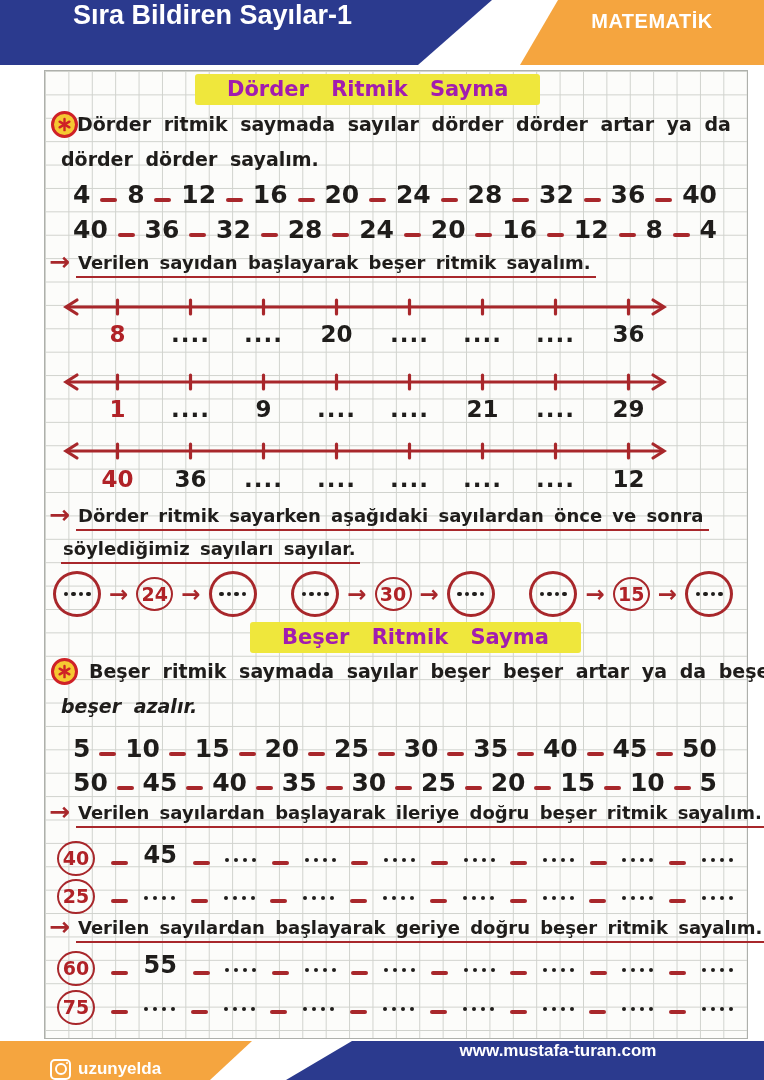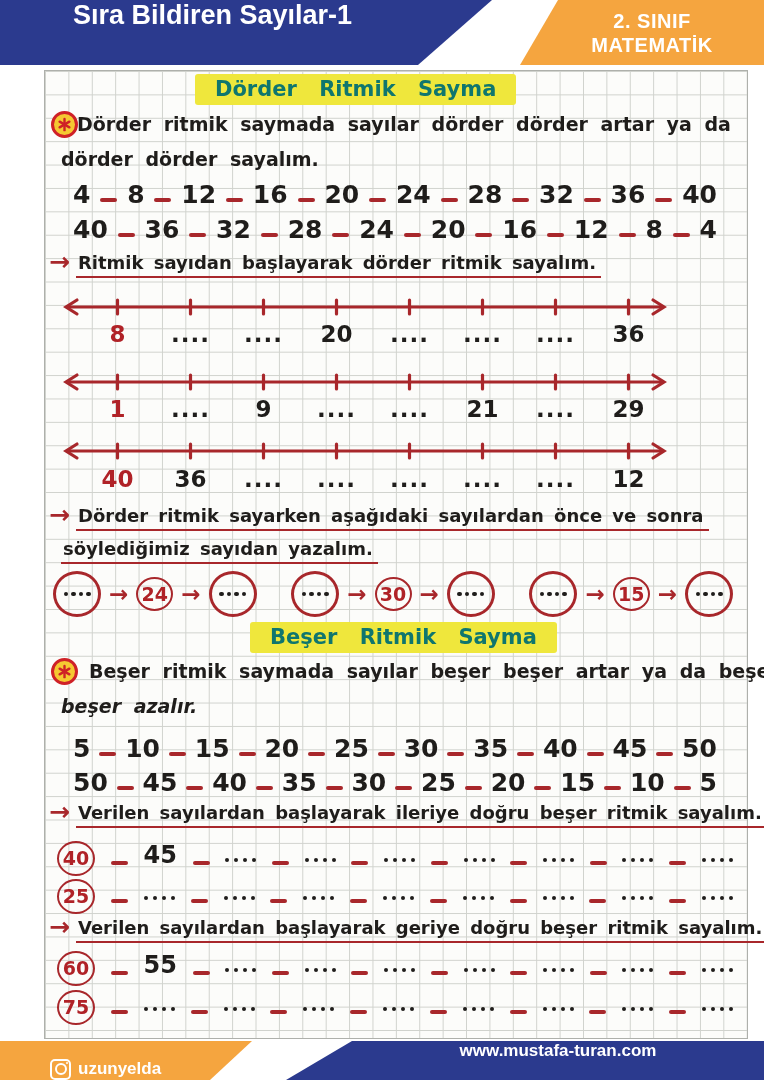--- a/index.html
+++ b/index.html
@@ -51,22 +51,22 @@
     position:absolute; left:44px; top:70px; width:702px; height:967px;
     background-color:#fcfcfa;
     background-image:
       linear-gradient(to right, #d0d2cd 1px, transparent 1px),
       linear-gradient(to bottom, #d0d2cd 1px, transparent 1px);
     background-size:23.4px 23.4px;
     border:1px solid #aeb0ab;
   }
   .abs { position:absolute; }
   .hl-title {
-    background:#efe73c; color:#0f766e; font-weight:bold; font-size:21px;
-    padding:3px 20px 4px; word-spacing:15px; white-space:nowrap; border-radius:3px;
+    background:#efe73c; color:#a21caf; font-weight:bold; font-size:21px;
+    padding:3px 32px 4px; word-spacing:15px; white-space:nowrap; border-radius:3px;
   }
   .star {
     width:27px; height:27px; border-radius:50%; background:#f5c832; border:3px solid #cf2127;
     display:flex; align-items:center; justify-content:center; box-sizing:border-box;
   }
   .intro { font-size:19px; font-weight:bold; color:#1f1d1b; word-spacing:6px; white-space:nowrap; }
   
   .seqrow { left:28px; width:644px; height:32px; display:flex; justify-content:space-between; align-items:flex-end; }
   .seqrow .n { font-size:25px; font-weight:bold; color:#1f1d1b; line-height:1; }
   .rdash { width:17px; height:4px; background:#a8272b; border-radius:2px; display:inline-block; margin-bottom:5px; flex:none; }
@@ -111,21 +111,20 @@
   .dotrow .bdots i { width:4px; height:4px; background:#1f1d1b; border-radius:50%; }
 </style>
 </head>
 <body>
 
 <div class="header">
   <div class="blue"></div>
   <div class="orange"></div>
   <div class="title">Sıra Bildiren Sayılar-1</div>
   <div class="badge">
-    <div>2. SINIF</div>
     <div>MATEMATİK</div>
   </div>
 </div>
 
 <div class="paper">
 
   <div class="abs hl-title" style="left:150px; top:3px;">Dörder Ritmik Sayma</div>
 
   <span class="abs star" style="left:6px; top:40px;">
     <svg width="15" height="15" viewBox="0 0 20 20">
@@ -177,21 +176,21 @@
       <span class="rdash"></span>
       <span class="n">12</span>
       <span class="rdash"></span>
       <span class="n">8</span>
       <span class="rdash"></span>
       <span class="n">4</span>
     </div>
 
   <div class="abs task" style="left:4px; top:181px;">
     <span class="arr">→</span>
-    <span class="txt">Ritmik sayıdan başlayarak dörder ritmik sayalım.</span>
+    <span class="txt">Verilen sayıdan başlayarak beşer ritmik sayalım.</span>
   </div>
 
   <div class="abs nl-svg" style="top:226px;"><svg width="612" height="20" viewBox="0 0 612 20">
     <g stroke="#a8272b" stroke-width="3.2" stroke-linecap="round" fill="none">
       <line x1="9" y1="10" x2="603" y2="10"></line>
       <polyline points="18,3 7,10 18,17"></polyline>
       <polyline points="594,3 605,10 594,17"></polyline>
           <line x1="58.5" y1="3" x2="58.5" y2="17"></line>
           <line x1="131.5" y1="3" x2="131.5" y2="17"></line>
           <line x1="204.5" y1="3" x2="204.5" y2="17"></line>
@@ -263,21 +262,21 @@
       <span class="blank">....</span>
       <span class="blank">....</span>
       <span>12</span>
     </div>
 
   <div class="abs task" style="left:4px; top:434px;">
     <span class="arr">→</span>
     <span class="txt">Dörder ritmik sayarken aşağıdaki sayılardan önce ve sonra</span>
   </div>
   <div class="abs task" style="left:16px; top:467px;">
-    <span class="txt">söylediğimiz sayıdan yazalım.</span>
+    <span class="txt">söylediğimiz sayıları sayılar.</span>
   </div>
 
   <div class="abs cg-row" style="top:495px;">
     <div class="cgroup">
         <span class="dot-circle">
           <i></i>
           <i></i>
           <i></i>
           <i></i>
         </span>

